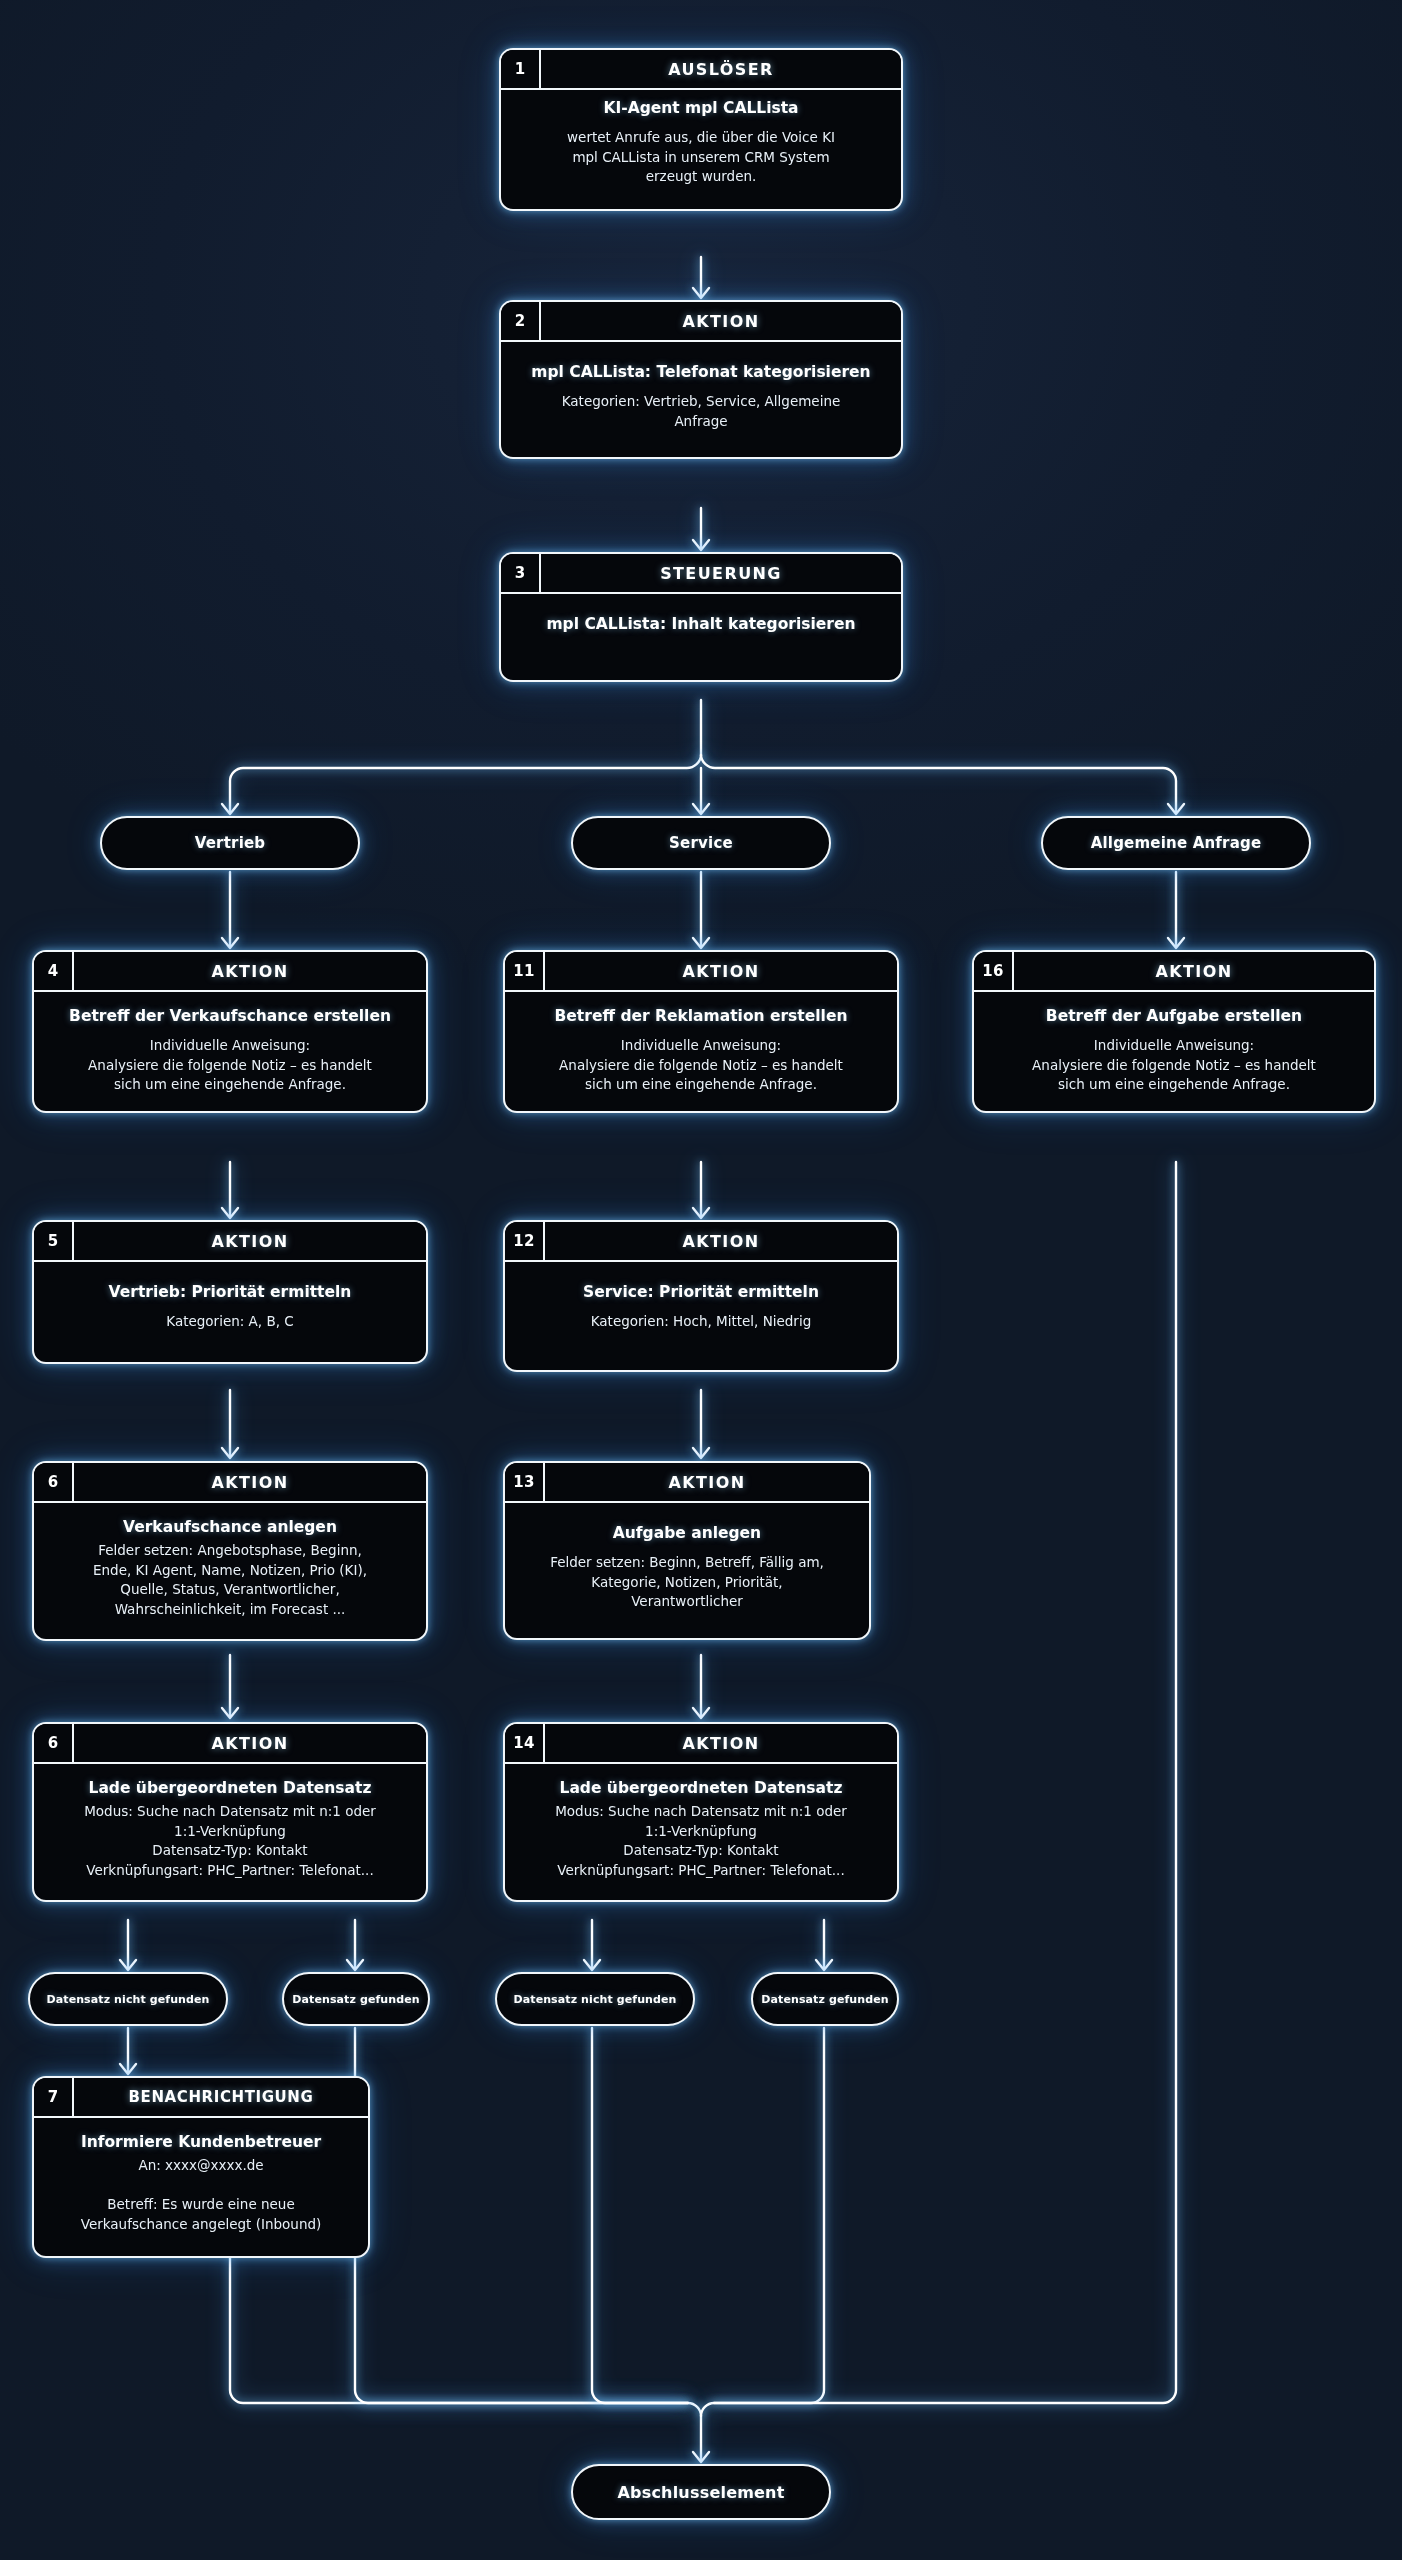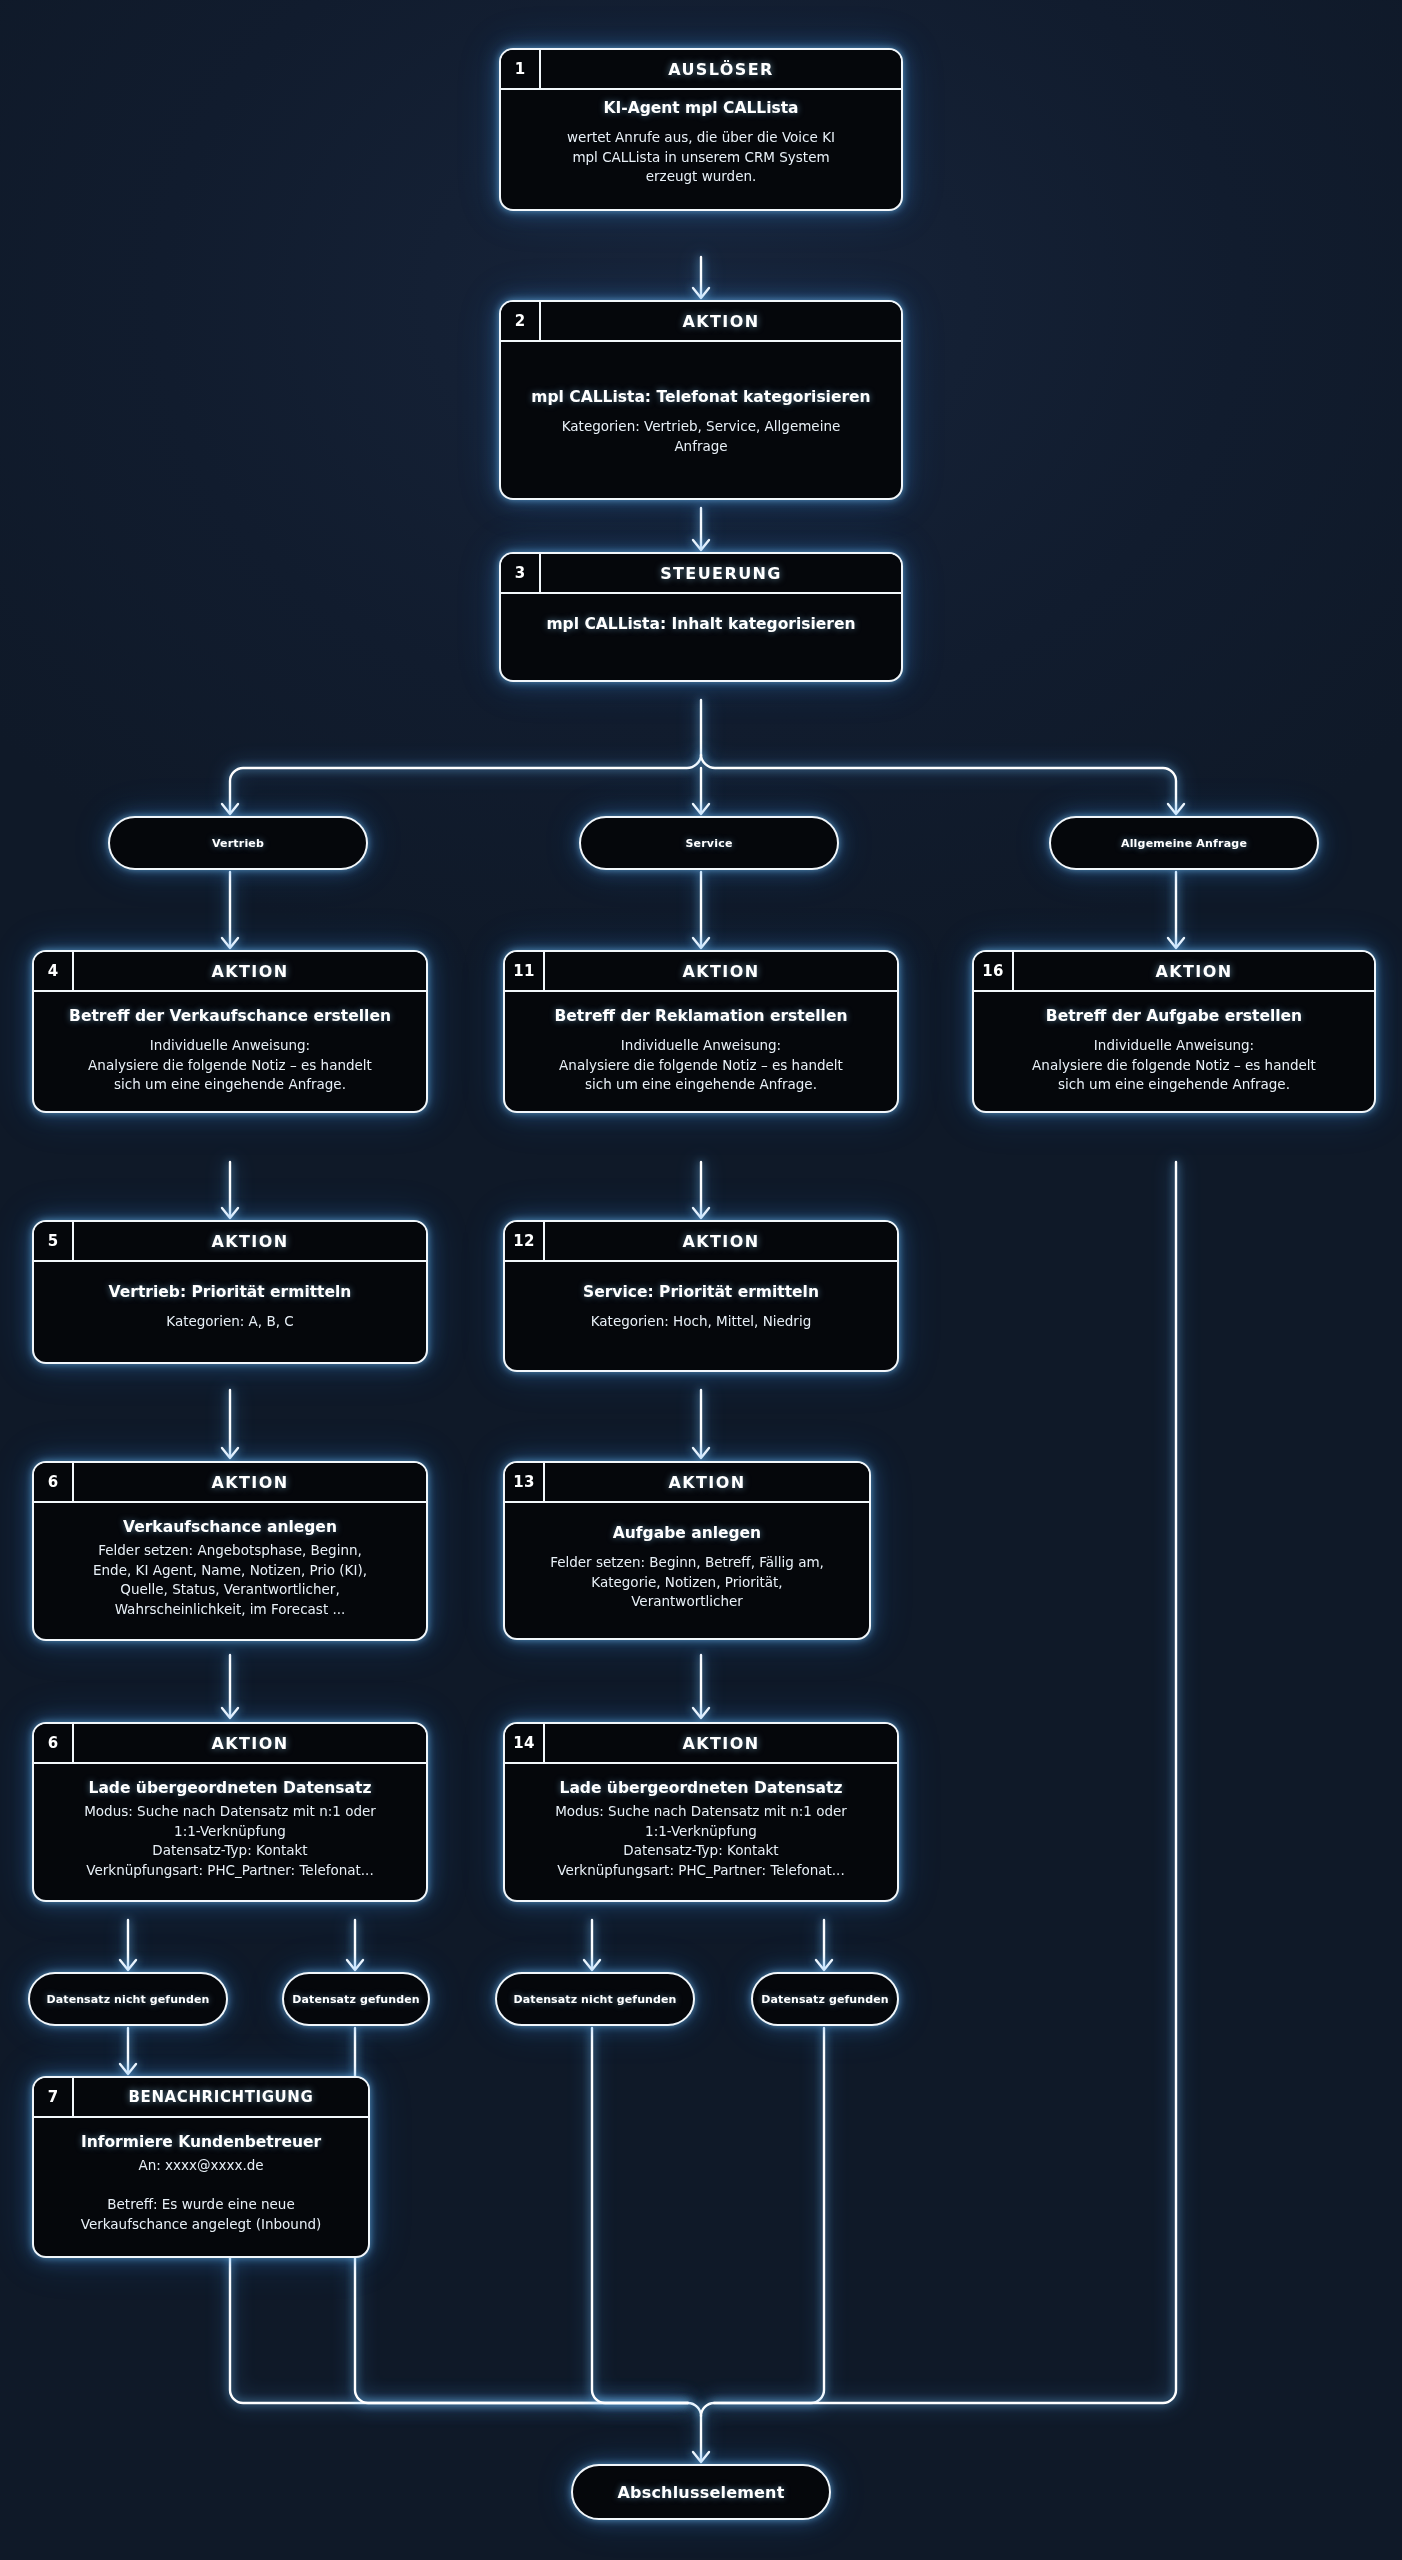--- a/index.html
+++ b/index.html
@@ -116,21 +116,21 @@
     border: 2px solid #f2f7fb;
     border-radius: 999px;
     background: #05070b;
     color: #ffffff;
     font-weight: 700;
     box-shadow: 0 0 7px rgba(130,205,255,.55),
                 0 0 20px rgba(70,165,255,.32),
                 0 0 40px rgba(50,140,235,.16);
     text-shadow: 0 0 6px rgba(150,215,255,.5);
   }
-  .pill.branch { font-size: 11px; letter-spacing: .2px; margin-left: 8px; }
+  .pill.branch { font-size: 15px; letter-spacing: .2px; }
   .pill.small  { font-size: 11px; letter-spacing: .1px; font-weight: 600; }
   .pill.finish { font-size: 16px; letter-spacing: .2px; align-items: center; }
 </style>
 </head>
 <body>
 
 <div id="stage">
 
   <svg id="wires" viewBox="0 0 1402 2560">
 
@@ -201,21 +201,21 @@
 mpl CALLista in unserem CRM System
 erzeugt wurden.</div>
     </div>
   </div>
 
   <div class="node" style="left:499px; top:300px; width:404px;">
     <div class="node-head">
       <div class="node-num">2</div>
       <div class="node-kind">AKTION</div>
     </div>
-    <div class="node-body" style="padding-top:20px;padding-bottom:42px;margin-top:25px;">
+    <div class="node-body" style="padding-top:20px;padding-bottom:26px;">
       <div class="node-title">mpl CALLista: Telefonat kategorisieren</div>
       <div class="node-sub">Kategorien: Vertrieb, Service, Allgemeine
 Anfrage</div>
     </div>
   </div>
 
   <div class="node" style="left:499px; top:552px; width:404px;">
     <div class="node-head">
       <div class="node-num">3</div>
       <div class="node-kind">STEUERUNG</div>

